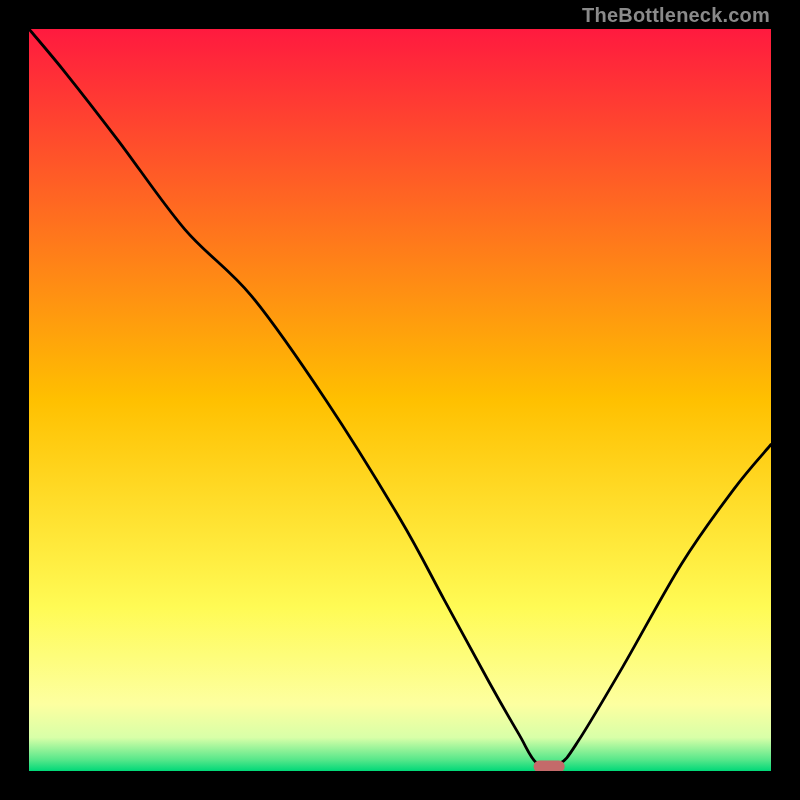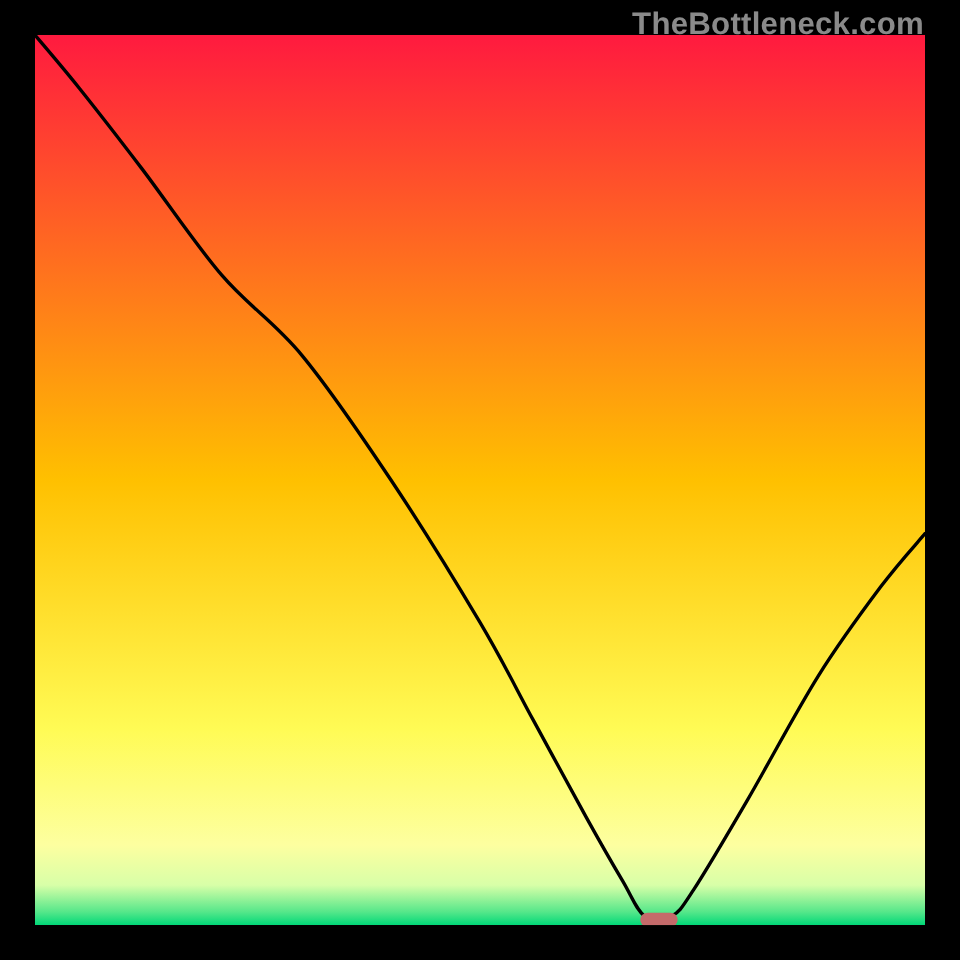--- a/index.html
+++ b/index.html
@@ -24,21 +24,21 @@
     top: 29px;
     width: 742px;
     height: 742px;
     overflow: hidden;
   }
   .watermark {
     position: absolute;
     top: 4px;
     right: 30px;
     font-family: Arial, Helvetica, sans-serif;
-    font-size: 26px;
+    font-size: 20px;
     font-weight: 600;
     color: #8a8a8a;
     letter-spacing: 0.2px;
   }
 </style>
 </head>
 <body>
 
 <div class="frame">
   <div class="watermark">TheBottleneck.com</div>

